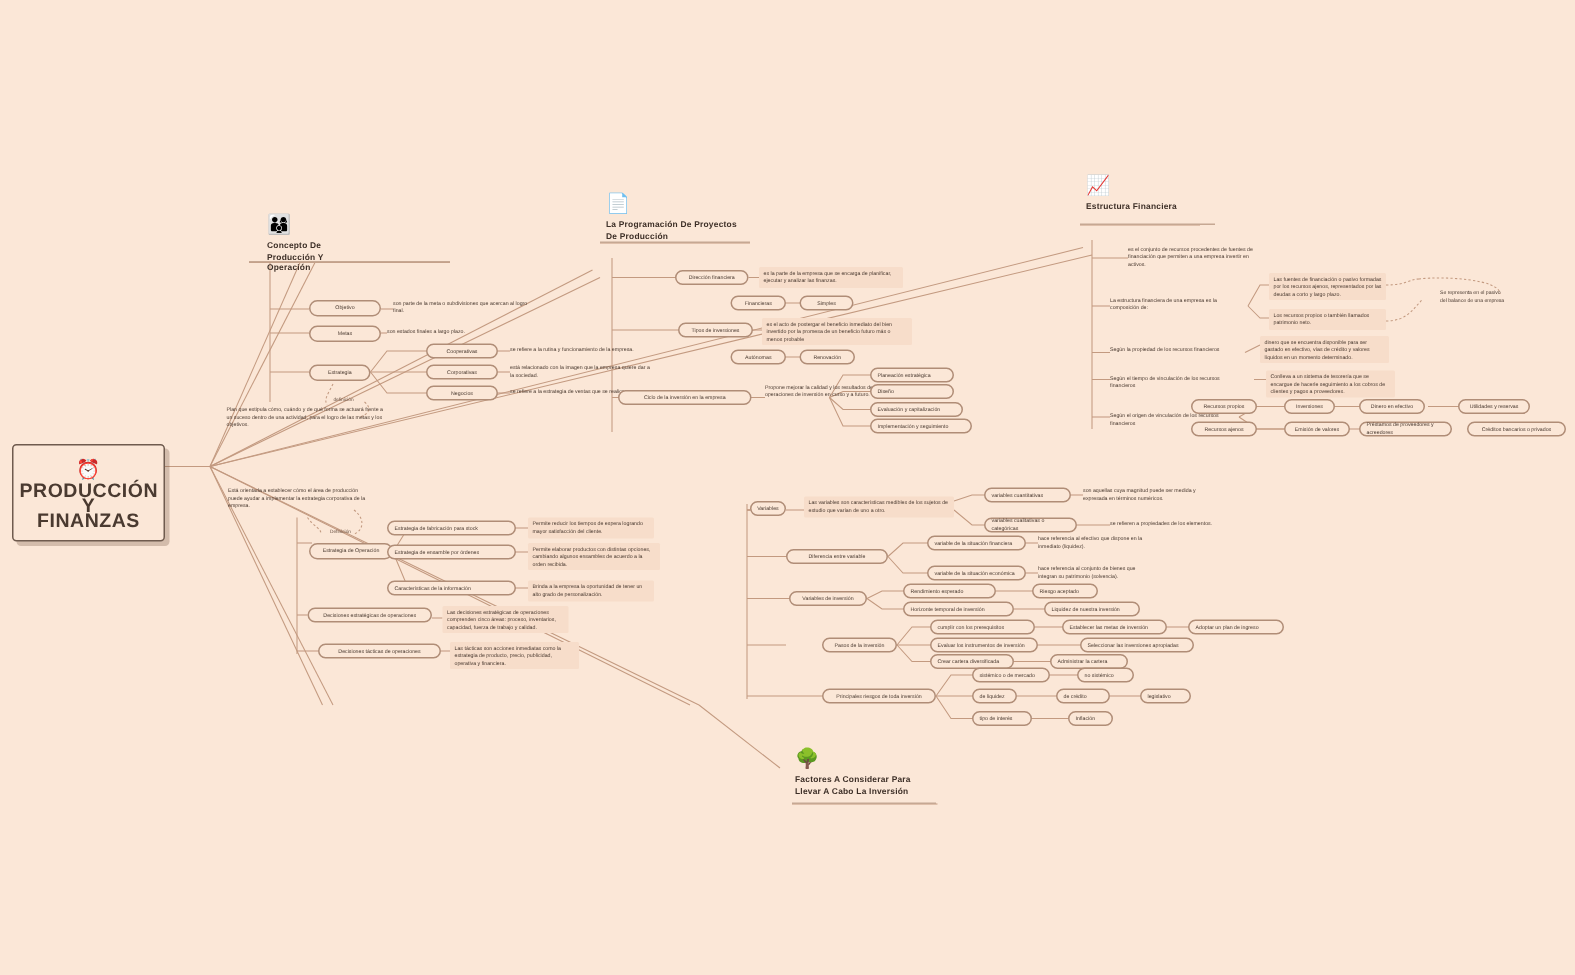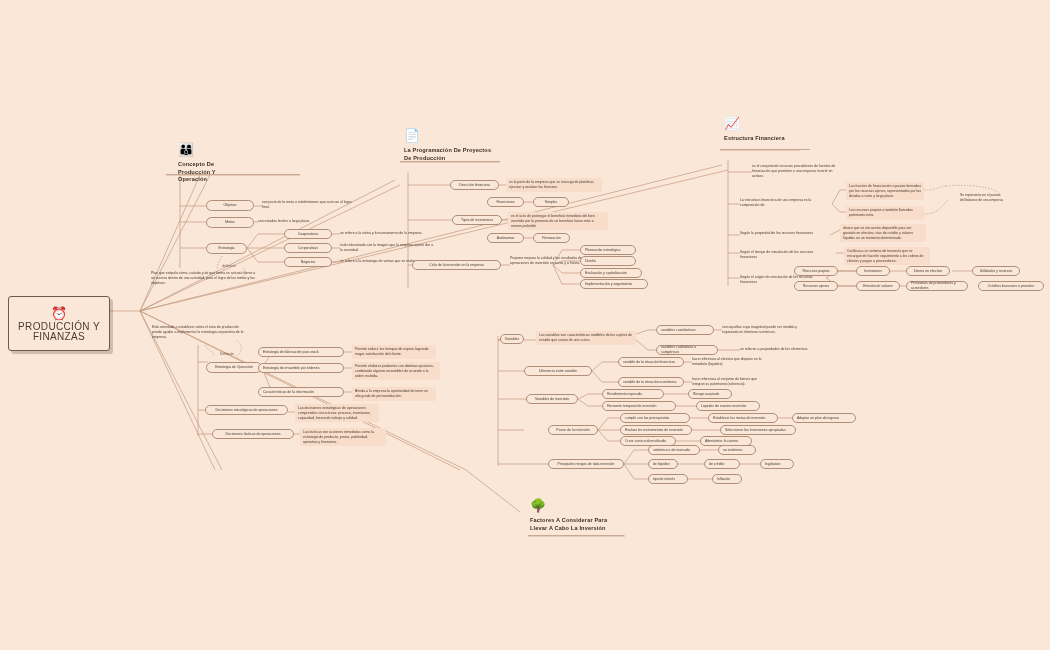--- a/index.html
+++ b/index.html
@@ -19,22 +19,22 @@
     left:8px;top:296px;width:92px;
     background:#fbe7d7;
     border:1.2px solid #6f5b4e;
     border-radius:3px;
     box-shadow:3px 3px 0 rgba(120,90,70,.30);
     padding:7px 4px 8px 4px;
     text-align:center;
   }
   .root .ricon{font-size:13px;line-height:14px;margin-bottom:3px;}
   .root .rtitle{
-    font-size:10px;line-height:10px;letter-spacing:.35px;
-    color:#4a3a30;font-weight:400;
+    font-size:13px;line-height:10px;letter-spacing:.35px;
+    color:#4a3a30;font-weight:700;
   }
 
   
   .bhead{position:absolute;}
   .bhead .bicon{font-size:13px;line-height:15px;margin-bottom:4px;display:block;}
   .bhead .btitle{
     font-size:5.6px;line-height:7.6px;font-weight:bold;color:#3d2f27;
     letter-spacing:.15px;
   }
 

